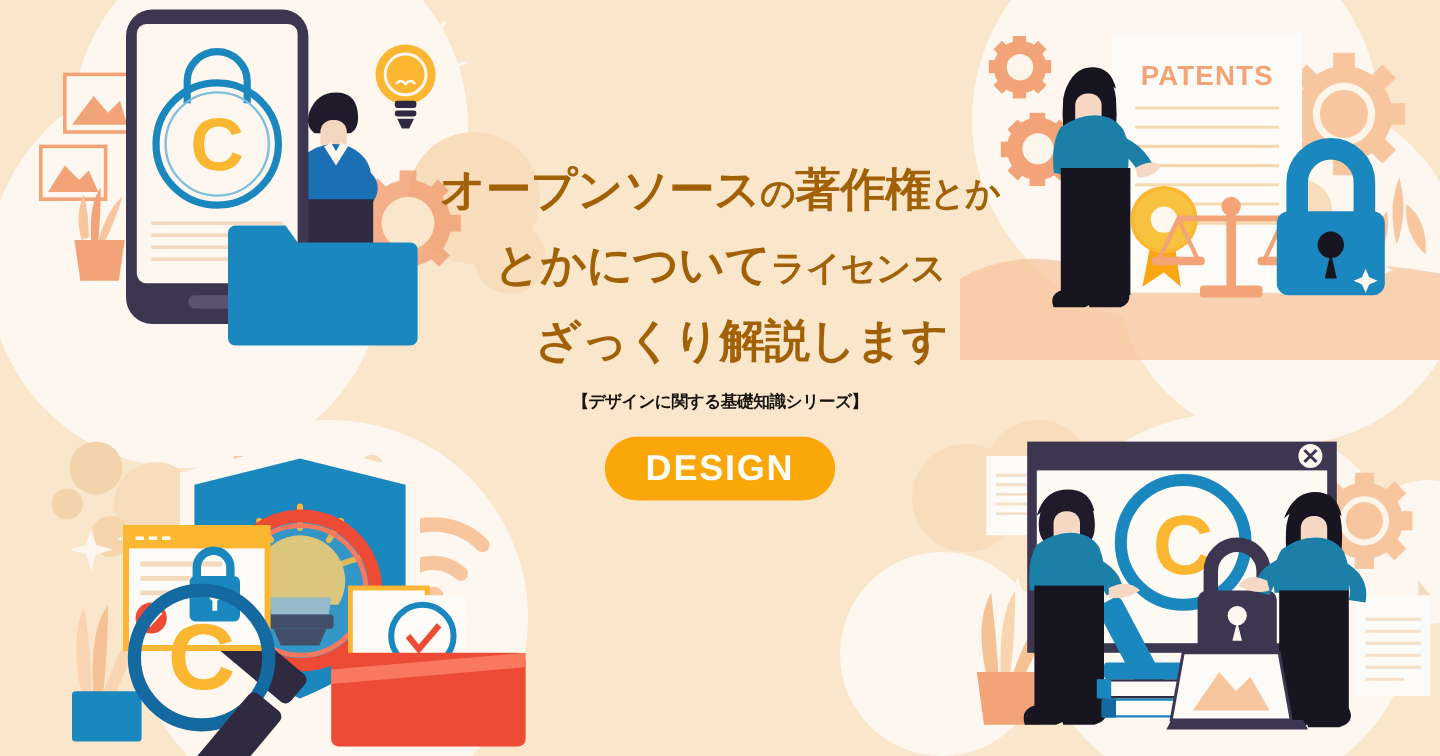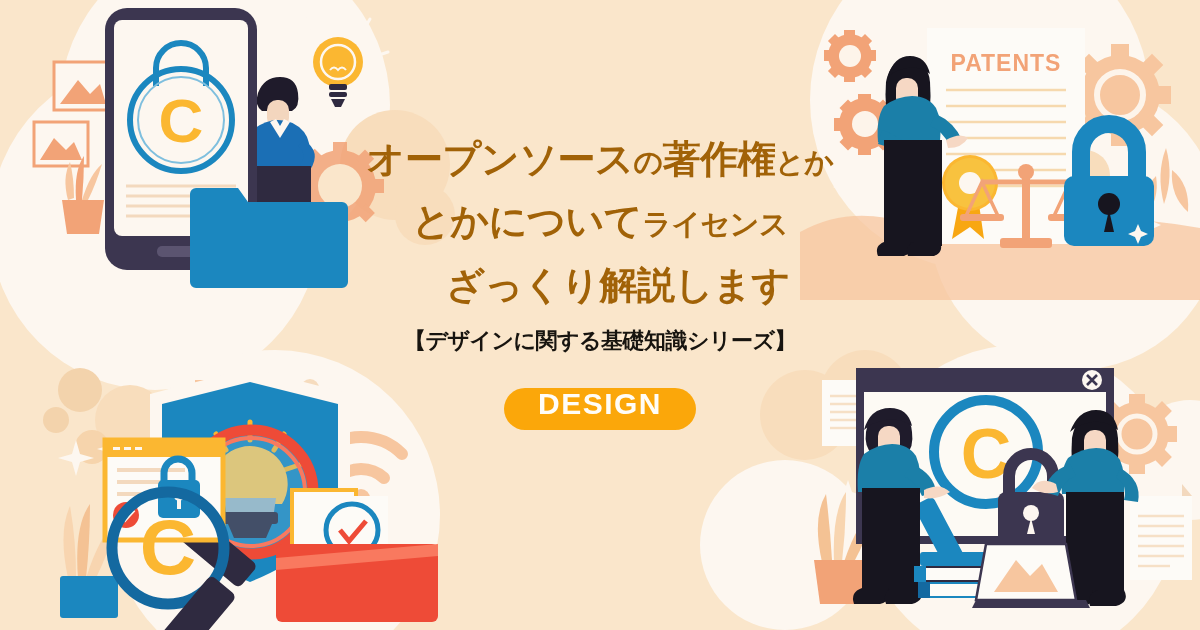--- a/index.html
+++ b/index.html
@@ -36,27 +36,27 @@
   .tline {
     color:#a16207; font-weight:bold; white-space:nowrap;
     line-height:1.0; letter-spacing:-0.5px;
     text-align:center;
   }
   #title-line-1 { font-size:38px; margin-bottom:24px; }
   #title-line-2 { font-size:38px; margin-bottom:26px; }
   #title-line-3 { font-size:38px; margin-bottom:22px;margin-left:36px; }
   .tline .sm { font-size:29px; }
   #subtitle {
-    font-size:22px; font-weight:bold; color:#17140F;
-    letter-spacing:-0.5px; white-space:nowrap; margin-bottom:32px;
+    font-size:14px; font-weight:bold; color:#17140F;
+    letter-spacing:-0.5px; white-space:nowrap; margin-bottom:20px;
   }
   #design-badge {
     background:#FBA70A; color:#FFFDF8;
     font-size:30px; font-weight:bold; letter-spacing:1.5px;
-    padding:1px 34px 11px; border-radius:28px;
+    padding:12px 34px 11px; border-radius:28px;
     line-height:1; border:none; cursor:pointer;
     font-family:"Liberation Sans",sans-serif;
   }
 </style>
 </head>
 <body>
 
 <div id="canvas">
 
   <div class="bg-layer">

